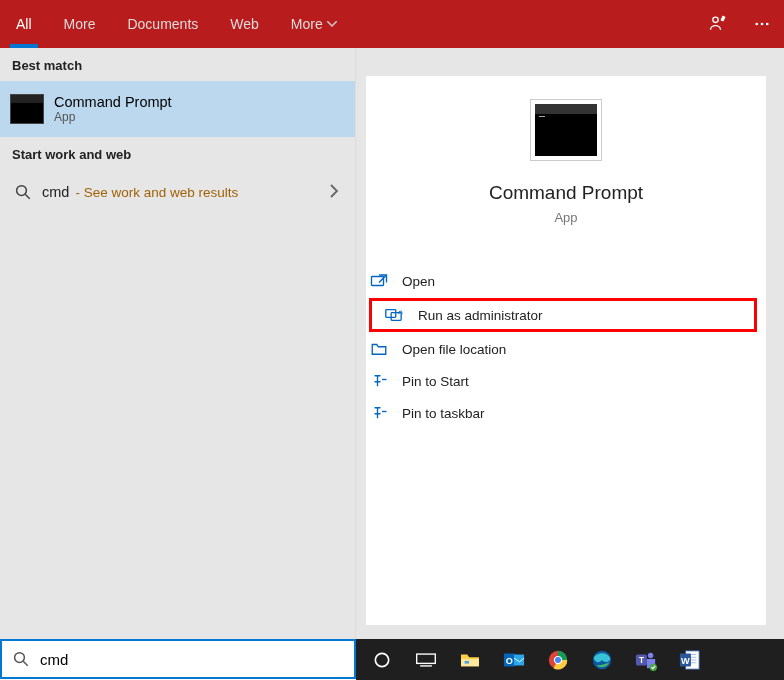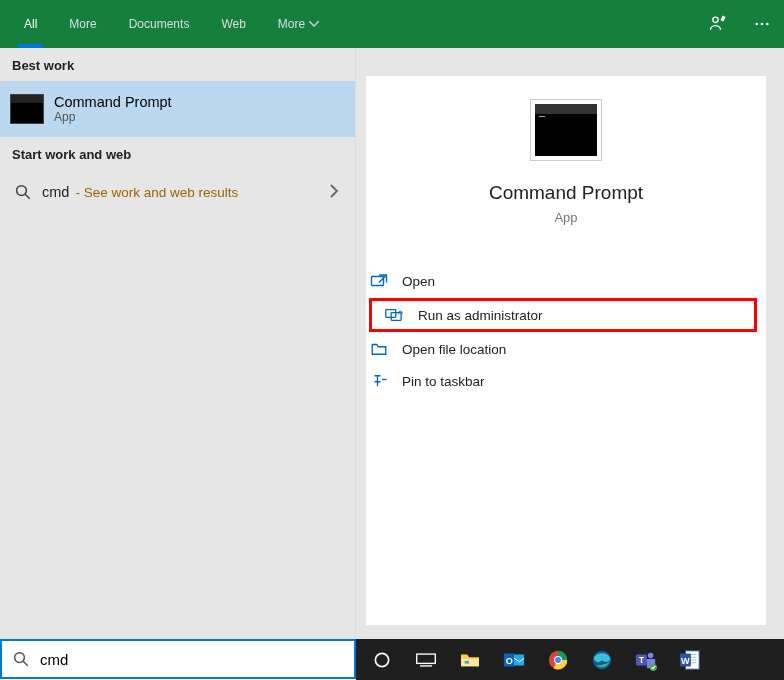--- a/index.html
+++ b/index.html
@@ -1,22 +1,22 @@
 <!DOCTYPE html>
 <html><head>
 <meta charset="utf-8">
 <style>
   * { box-sizing: border-box; margin: 0; padding: 0; font-family: "Segoe UI", Arial, sans-serif; }
   html, body { width: 784px; height: 680px; overflow: hidden; background: #fff; }
   .root { width: 784px; height: 680px; position: relative; }
 
   
   .tabbar {
-    height: 48px; background: #15803d; display: flex; align-items: stretch;
-    color: #fff; font-size: 12px; padding-left: 8px;
+    height: 48px; background: #b91c1c; display: flex; align-items: stretch;
+    color: #fff; font-size: 14px; padding-left: 0;
   }
   .tab {
     display: flex; align-items: center; padding: 0 16px; color: #ddd; cursor: pointer;
     position: relative;
   }
   .tab.active { color: #fff; }
   .tab.active::after {
     content: ""; position: absolute; left: 10px; right: 10px; bottom: 0;
     height: 4px; background: #0078d4;
   }
@@ -149,21 +149,21 @@
           <circle cx="5" cy="12" r="1.8"></circle>
           <circle cx="12" cy="12" r="1.8"></circle>
           <circle cx="19" cy="12" r="1.8"></circle>
         </svg>
   </div>
 </div>
 
 <div class="body">
 
   <div class="left">
-    <div class="section-title">Best work</div>
+    <div class="section-title">Best match</div>
     <div class="best-match">
       <div class="cmd-thumb"></div>
       <div>
         <div class="bm-title">Command Prompt</div>
         <div class="bm-sub">App</div>
       </div>
     </div>
 
     <div class="section-title">Start work and web</div>
     <div class="search-row">
@@ -219,20 +219,29 @@
           </span>
           <span>Open file location</span>
         </div>
         <div class="action">
           <span class="aicon">
             <svg width="18" height="16" viewBox="0 0 24 20" fill="none" stroke="#0067c0" stroke-width="1.8">
                   <path d="M6 3 L14 3 M10 3 L10 11 M6 11 L14 11 M10 11 L10 17"></path>
                   <path d="M16 8 L22 8"></path>
                 </svg>
           </span>
+          <span>Pin to Start</span>
+        </div>
+        <div class="action">
+          <span class="aicon">
+            <svg width="18" height="16" viewBox="0 0 24 20" fill="none" stroke="#0067c0" stroke-width="1.8">
+                  <path d="M6 3 L14 3 M10 3 L10 11 M6 11 L14 11 M10 11 L10 17"></path>
+                  <path d="M16 8 L22 8"></path>
+                </svg>
+          </span>
           <span>Pin to taskbar</span>
         </div>
       </div>
     </div>
   </div>
 </div>
 
 <div class="bottombar">
   <div class="searchbox">
     <span class="glass">

